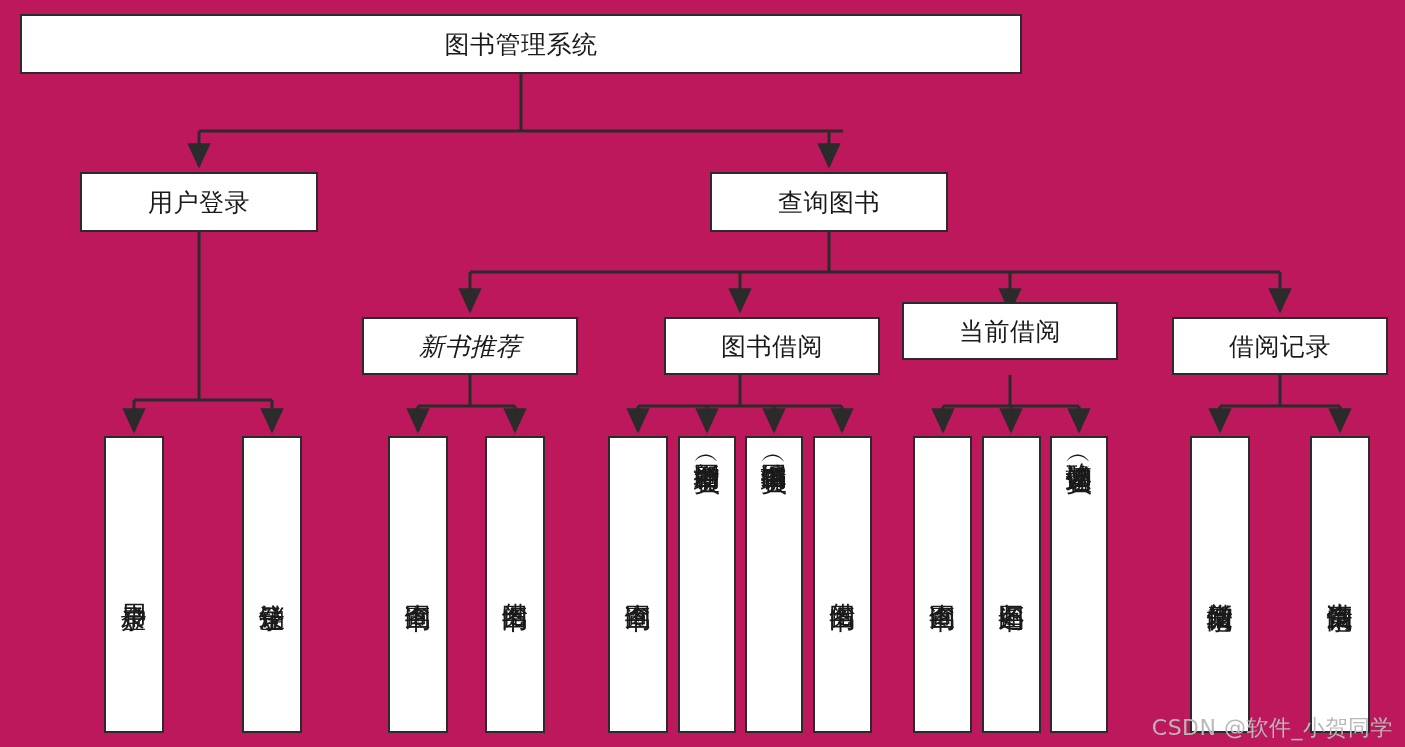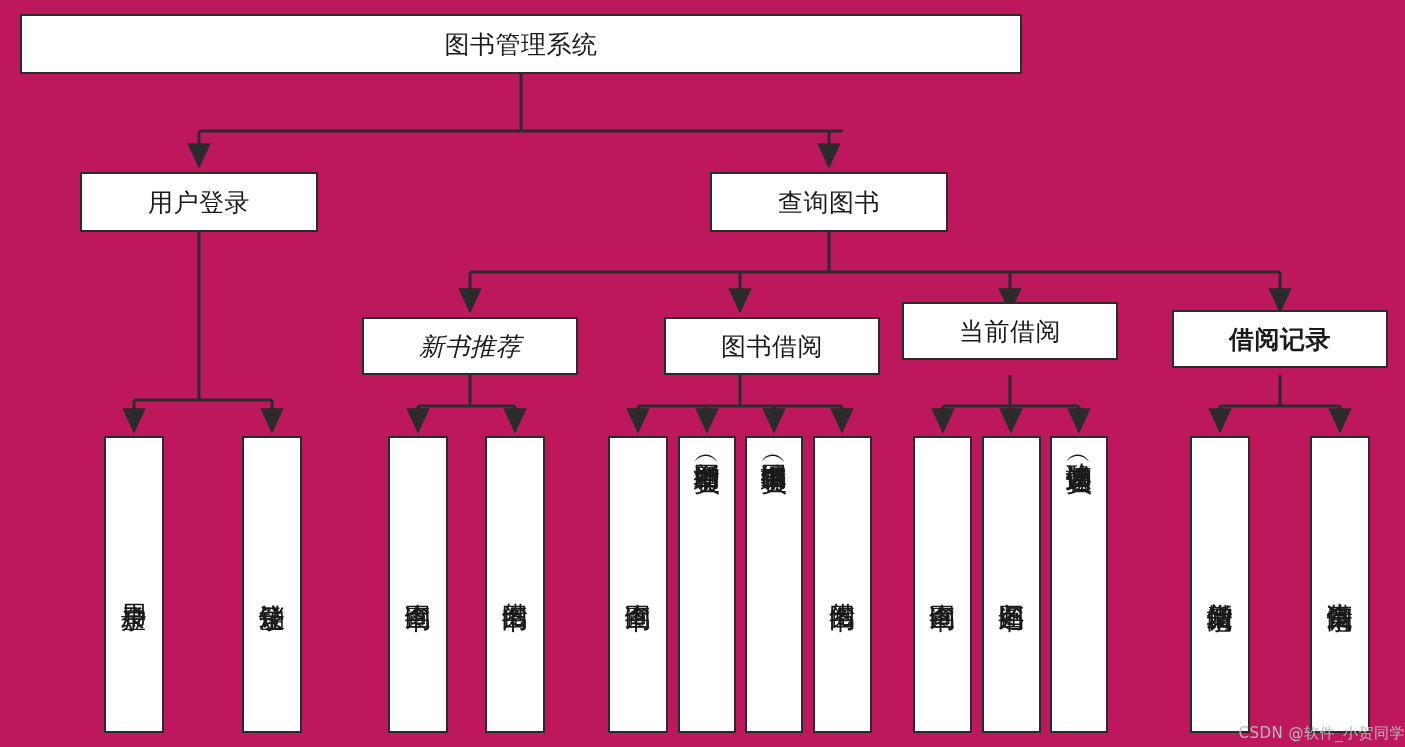--- a/index.html
+++ b/index.html
@@ -68,23 +68,23 @@
   .node.vert.center .lbl {
     margin-top: auto;
     margin-bottom: auto;
   }
   .node.vert.top .lbl {
     margin-top: 4px;
     margin-bottom: auto;
   }
   #watermark {
     position: absolute;
-    right: 0;
+    right: 12px;
     bottom: 4px;
-    font-size: 15px;
+    font-size: 22px;
     color: #b9b9b9;
     z-index: 5;
     white-space: nowrap;
     letter-spacing: 0.5px;
   }
 </style>
 </head>
 <body>
 
 <div id="canvas">
@@ -153,21 +153,21 @@
 
   <div class="node horiz" style="left:362px; top:317px; width:216px; height:58px;font-style:italic;">
     <span class="lbl">新书推荐</span>
   </div>
   <div class="node horiz" style="left:664px; top:317px; width:216px; height:58px;">
     <span class="lbl">图书借阅</span>
   </div>
   <div class="node horiz" style="left:902px; top:302px; width:216px; height:58px;">
     <span class="lbl">当前借阅</span>
   </div>
-  <div class="node horiz" style="left:1172px; top:310px; width:216px; height:58px;font-weight:bold;">
+  <div class="node horiz" style="left:1172px; top:317px; width:216px; height:58px;">
     <span class="lbl">借阅记录</span>
   </div>
 
   <div class="node vert center" style="left:104px; top:436px; width:60px; height:297px;">
     <span class="lbl">用户登录</span>
   </div>
   <div class="node vert center" style="left:242px; top:436px; width:60px; height:297px;">
     <span class="lbl">注销登录</span>
   </div>
 

